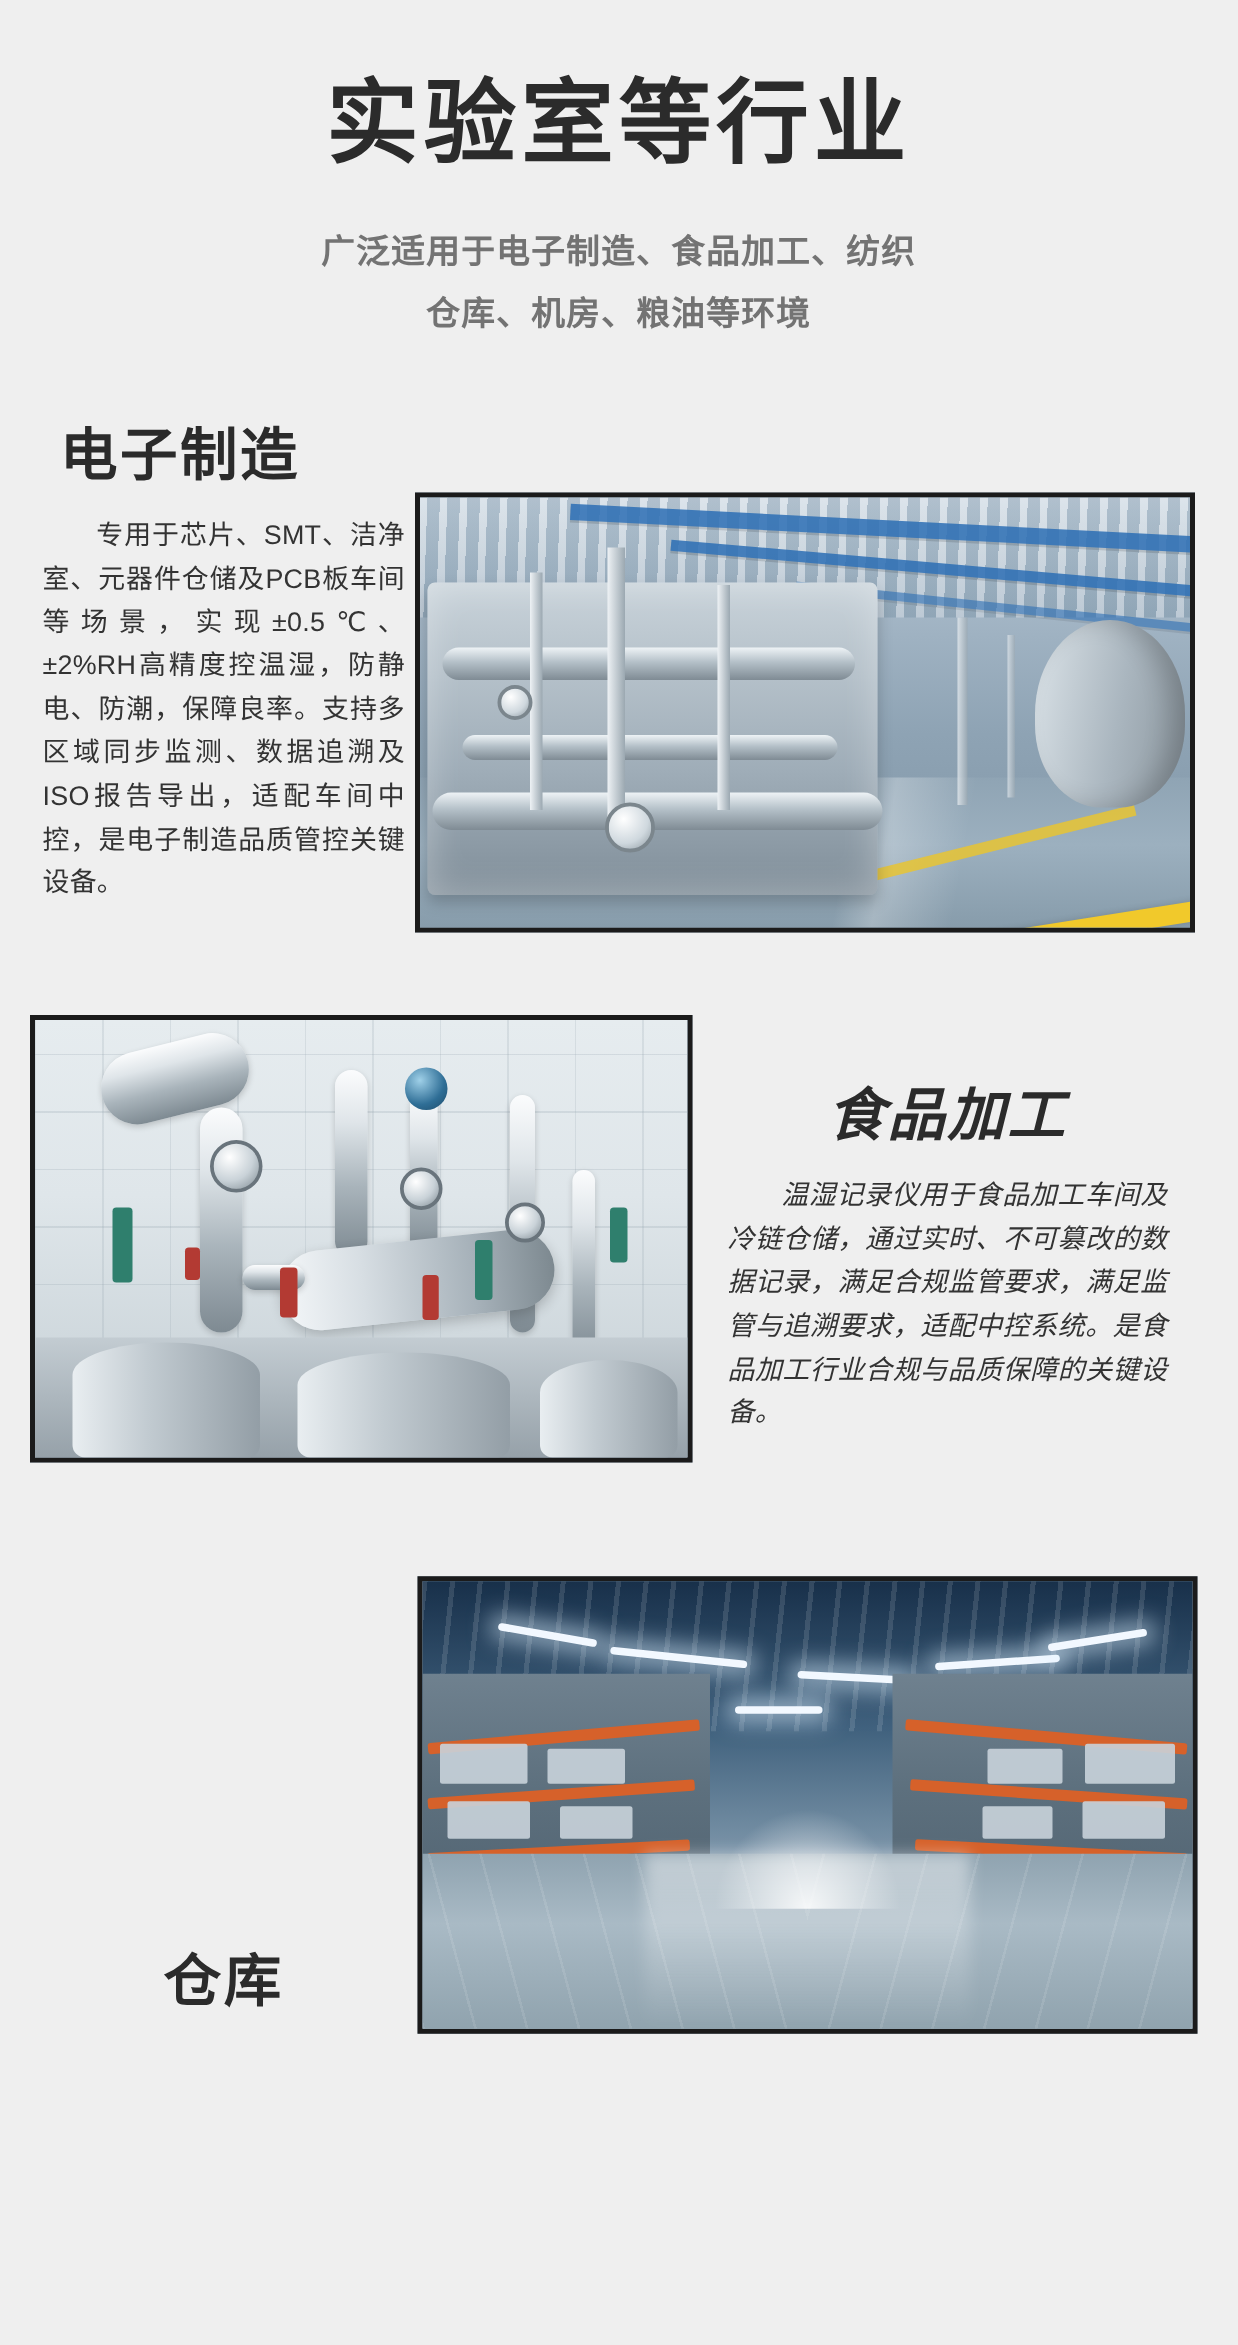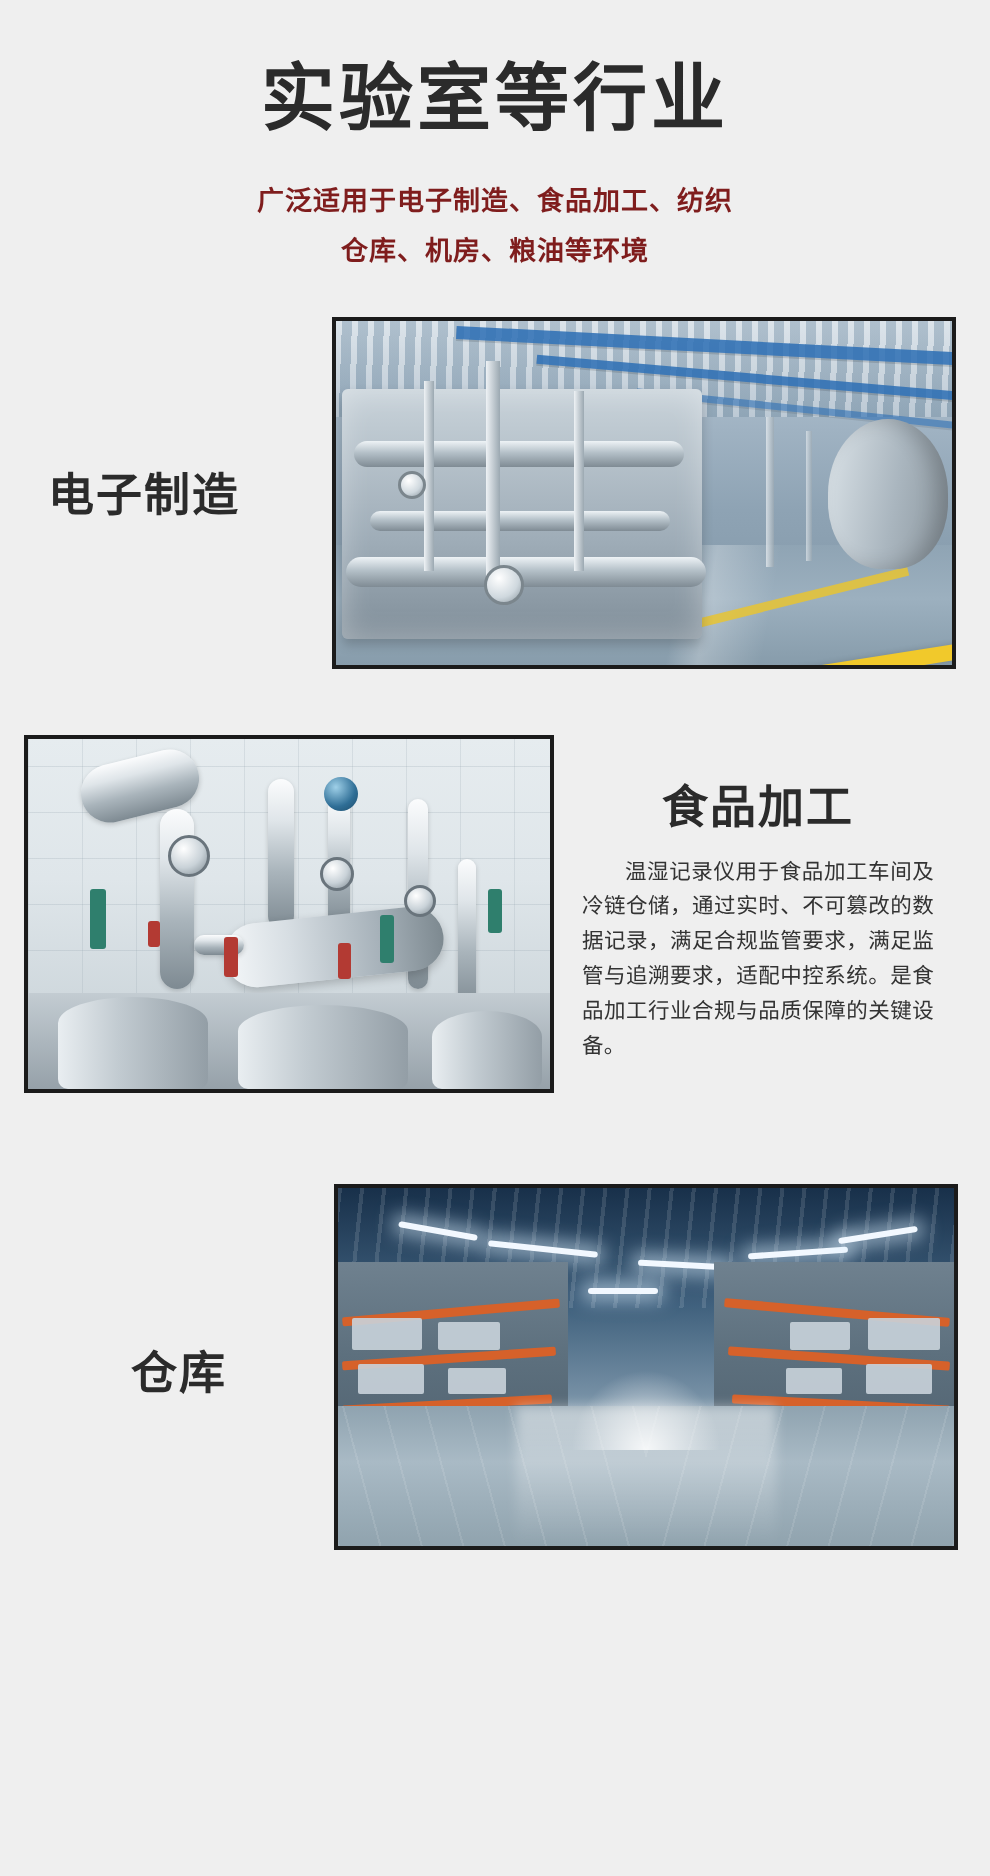--- a/index.html
+++ b/index.html
@@ -39,27 +39,27 @@
   }
   .sub-lines {
     margin-top: 36px;
     color: #333;
   }
   .sub-line {
     font-size: 27px;
     font-weight: 700;
     letter-spacing: 1px;
     line-height: 1.85;
-    color: #7f1d1d;
+    color: #737373;
   }
 
   
   .section {
     display: flex;
-    align-items: center;
+    align-items: flex-end;
     margin-top: 40px;
   }
   .section.img-right {
     padding-left: 34px;
     padding-right: 26px;
   }
   .section.img-left {
     padding-left: 24px;
     padding-right: 30px;
   }
@@ -94,21 +94,21 @@
   }
 
   
   .sec1 .text-col { width: 290px; padding-top: 22px; }
   .sec1 .sec-title { text-align: left; padding-left: 14px; }
   .sec1 .photo { width: 624px; height: 352px; margin-left: 8px; }
 
   
   .sec2 { margin-top: 66px; }
   .sec2 .photo { width: 530px; height: 358px; }
-  .sec2 .text-col { width: 380px; padding-top: 40px; padding-left: 28px; }
+  .sec2 .text-col { width: 380px; padding-top: 40px; padding-left: 28px; font-style: italic; }
   .sec2 .sec-title { text-align: center; }
 
   
   .sec3 { margin-top: 91px; padding-bottom: 60px; }
   .sec3 .text-col { width: 290px; padding-top: 30px; }
   .sec3 .sec-title { text-align: center; }
   .sec3 .photo { width: 624px; height: 366px; margin-left: 10px; }
 
   
 
@@ -272,20 +272,21 @@
     <h1 class="main-title">实验室等行业</h1>
     <div class="sub-lines">
       <div class="sub-line">广泛适用于电子制造、食品加工、纺织</div>
       <div class="sub-line">仓库、机房、粮油等环境</div>
     </div>
   </div>
 
   <div class="section sec1 img-right">
     <div class="text-col">
       <h2 class="sec-title">电子制造</h2>
+      <p class="sec-body">专用于芯片、SMT、洁净室、元器件仓储及PCB板车间等场景，实现±0.5℃、±2%RH高精度控温湿，防静电、防潮，保障良率。支持多区域同步监测、数据追溯及ISO报告导出，适配车间中控，是电子制造品质管控关键设备。</p>
     </div>
 
     <div class="photo">
       <div class="ph1-bg"></div>
       <div class="ph1-ceiling"></div>
       <div class="ph1-beam" style="left:120px; top:18px; width:500px; transform:rotate(3deg);"></div>
       <div class="ph1-beam" style="left:200px; top:52px; width:420px; transform:rotate(5deg); height:9px;"></div>
       <div class="ph1-beam" style="left:300px; top:84px; width:320px; transform:rotate(6deg); height:7px; opacity:.6;"></div>
 
       <div class="ph1-floor"></div>

